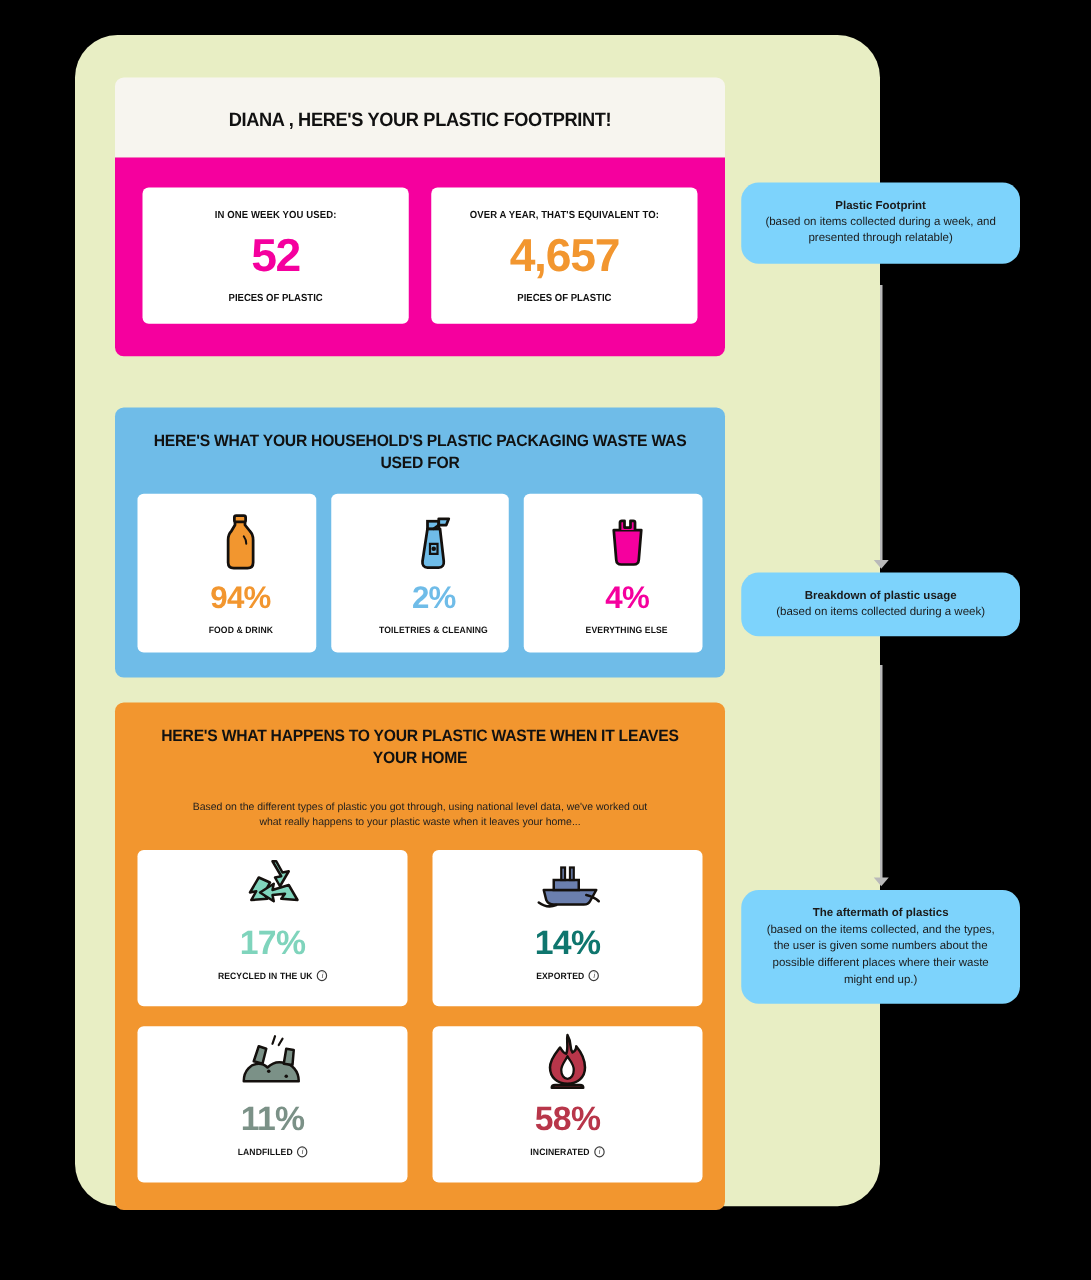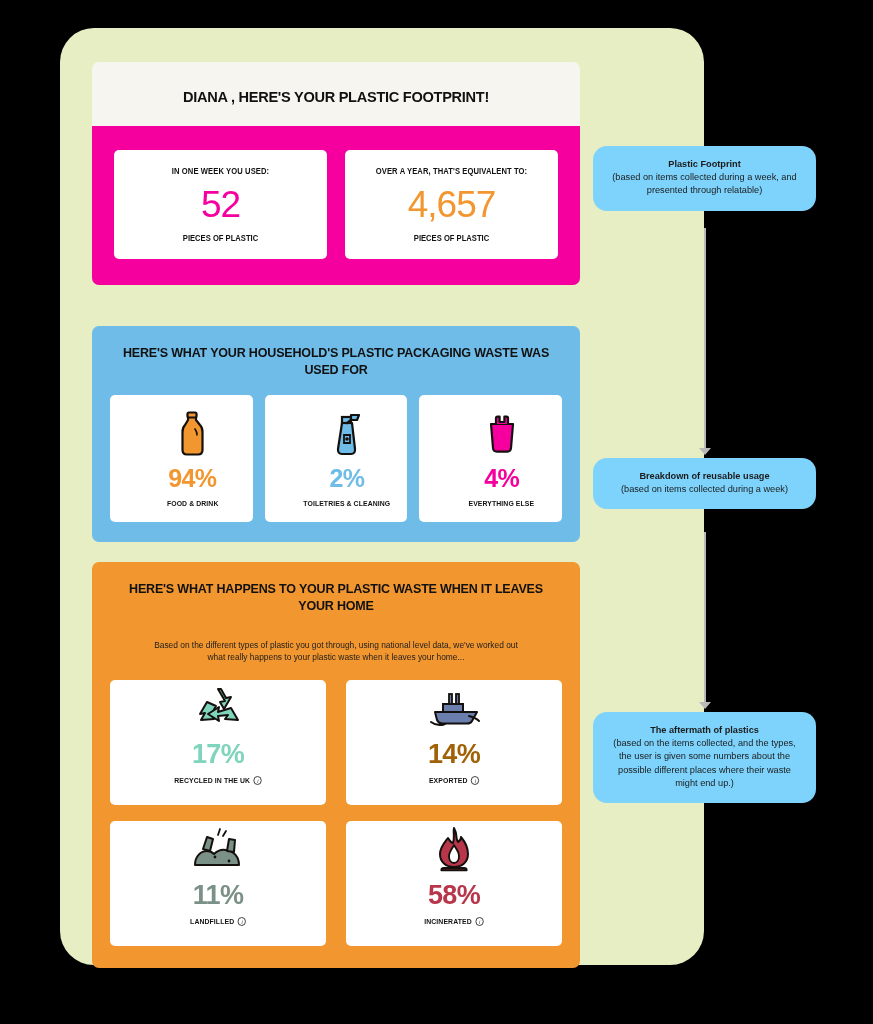--- a/index.html
+++ b/index.html
@@ -63,21 +63,21 @@
   }
   .stat-label {
     font-size: 8.2px;
     font-weight: bold;
     letter-spacing: 0.1px;
     color: #111111;
     transform: scaleX(0.93);
   }
   .stat-number {
     font-size: 37px;
-    font-weight: normal;
+    font-weight: bold;
     line-height: 1.12;
     margin: 8px 0 9px 0;
     letter-spacing: -1px;
   }
   .stat-number.pink { color: #f5009e; }
   .stat-number.orange { color: #f2962f; }
   .stat-foot {
     font-size: 8.2px;
     font-weight: bold;
     color: #111111;
@@ -126,21 +126,21 @@
   .pct {
     font-size: 25px;
     font-weight: bold;
     letter-spacing: -0.6px;
     margin-top: 5px;
   }
   .pct.orange { color: #f2962f; }
   .pct.blue   { color: #6fbce8; }
   .pct.pink   { color: #f5009e; }
   .pct.teal   { color: #7fd4bc; }
-  .pct.slate  { color: #a16207; }
+  .pct.slate  { color: #0f766e; }
   .pct.sage   { color: #7b9187; }
   .pct.red    { color: #b8364a; }
   .cap {
     font-size: 7.4px;
     font-weight: bold;
     color: #111111;
     margin-top: 6px;
     letter-spacing: 0.1px;
     transform: scaleX(0.93);
     display: flex;
@@ -389,21 +389,21 @@
   <div class="notes">
 
     <div class="note" style="top:84px;">
       <div class="note-title">Plastic Footprint</div>
       <div class="note-body">(based on items collected during a week, and presented through relatable)</div>
     </div>
     <div class="connector" style="top:166px; height:222px;"></div>
     <div class="arrowhead" style="top:386px;"></div>
 
     <div class="note" style="top:396px;">
-      <div class="note-title">Breakdown of reusable usage</div>
+      <div class="note-title">Breakdown of plastic usage</div>
       <div class="note-body">(based on items collected during a week)</div>
     </div>
     <div class="connector" style="top:470px; height:172px;"></div>
     <div class="arrowhead" style="top:640px;"></div>
 
     <div class="note" style="top:650px;">
       <div class="note-title">The aftermath of plastics</div>
       <div class="note-body">(based on the items collected, and the types, the user is given some numbers about the possible different places where their waste might end up.)</div>
     </div>
 

